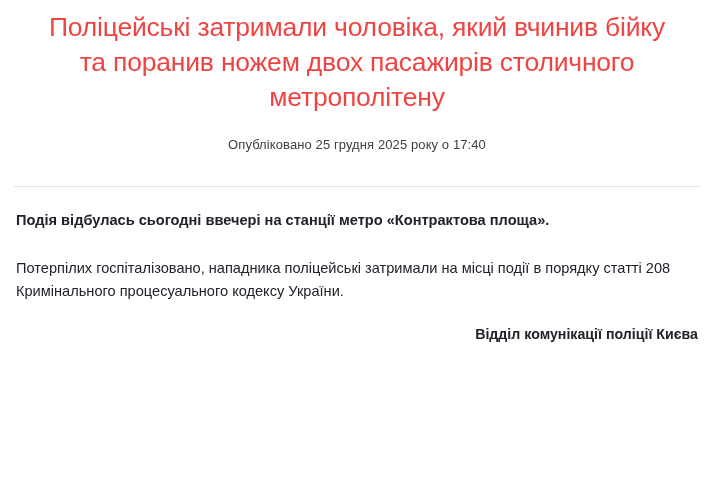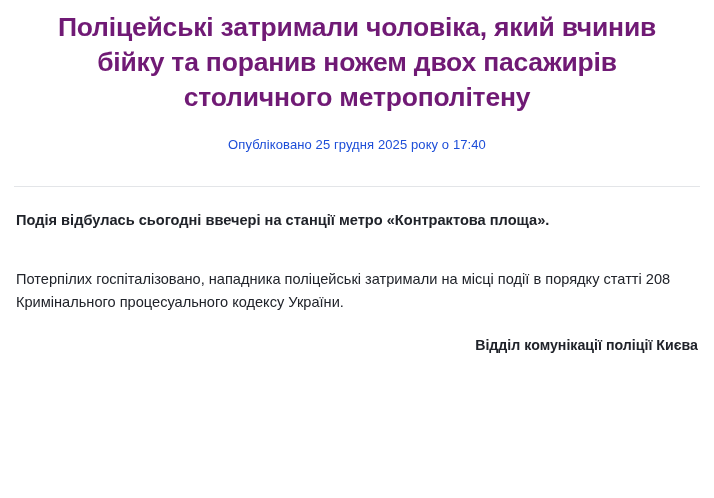--- a/index.html
+++ b/index.html
@@ -19,49 +19,49 @@
     width: 714px;
     height: 498px;
     box-sizing: border-box;
   }
   .headline {
     margin: 0;
     padding: 10px 42px 0 42px;
     text-align: center;
     font-size: 26.5px;
     line-height: 1.32;
-    font-weight: bold;
+    font-weight: normal;
     letter-spacing: -0.2px;
-    color: #701a75;
+    color: #ef4444;
   }
   .published {
     margin: 0;
     padding: 22px 20px 0 20px;
     text-align: center;
     font-size: 13px;
-    color: #1d4ed8;
+    color: #404040;
     letter-spacing: 0.1px;
   }
   .divider {
     margin: 34px 14px 0 14px;
     height: 1px;
     background: #e3e5e8;
   }
   .article {
     padding: 22px 16px 0 16px;
   }
   .article p {
     margin: 0 0 22px 0;
     font-size: 14.6px;
     line-height: 1.62;
     color: #20232a;
   }
   .article p.lead {
     font-weight: bold;
-    margin-bottom: 35px;
+    margin-bottom: 24px;
   }
   .signature {
     margin: 0;
     padding: 0 16px;
     text-align: right;
     font-size: 14.2px;
     font-weight: bold;
     color: #20232a;
   }
 </style>

